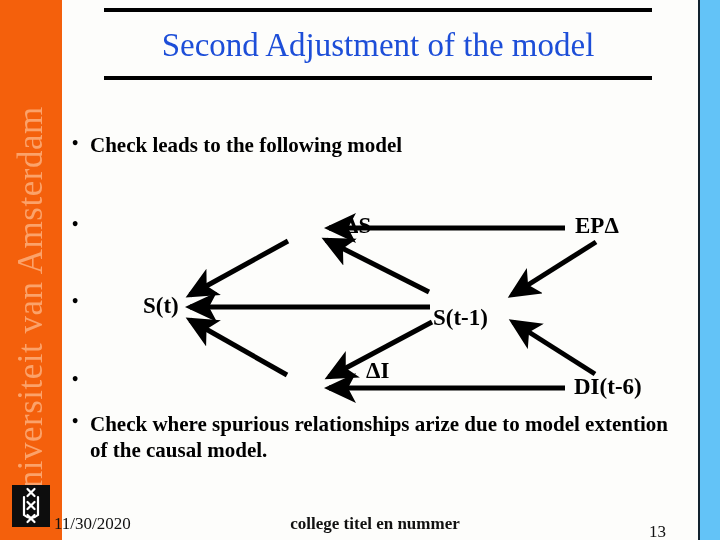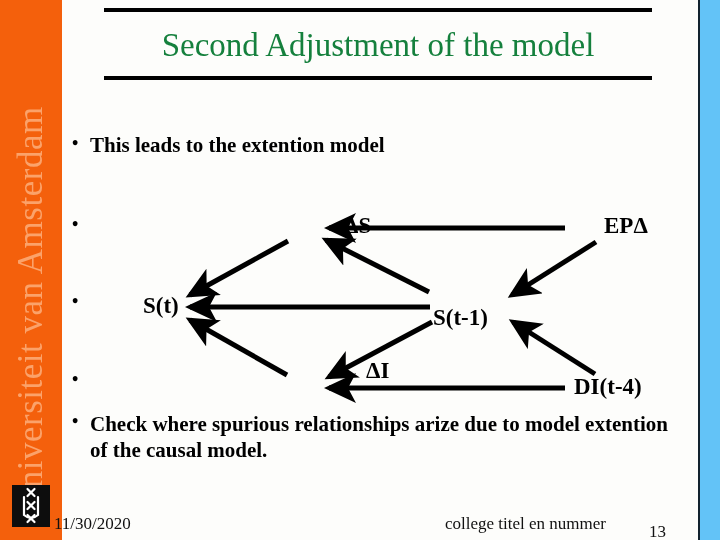--- a/index.html
+++ b/index.html
@@ -74,21 +74,21 @@
     width: 548px;
   }
   .title-rule {
     height: 4px;
     background: #000000;
     width: 100%;
   }
   #title-text {
     font-size: 33px;
     line-height: 1.0;
-    color: #15803d;
+    color: #1d4ed8;
     text-align: center;
     padding: 17px 0 14px 0;
     font-family: "Liberation Serif", "DejaVu Serif", serif;
     white-space: nowrap;
   }
 
   
   .bullet-row {
     position: absolute;
     display: flex;
@@ -148,21 +148,21 @@
     left: 54px;
     top: 506px;
     width: 612px;
     display: flex;
     align-items: center;
     justify-content: space-between;
     font-size: 17px;
     color: #111111;
     font-family: "Liberation Serif", "DejaVu Serif", serif;
   }
-  #footer-center { flex: 1; text-align: right; }
+  #footer-center { flex: 1; text-align: center; font-weight: bold; }
   #footer-right  { width: 60px; text-align: right; margin-top: 16px; }
   #footer-left   { width: 90px; text-align: left; }
 </style>
 </head>
 <body>
 
 <div id="slide">
 
   <div id="sidebar">
     <div id="sidebar-text">Universiteit van Amsterdam</div>
@@ -189,21 +189,21 @@
   <div id="right-band"></div>
 
   <div id="title-block">
     <div class="title-rule"></div>
     <div id="title-text">Second Adjustment of the model</div>
     <div class="title-rule"></div>
   </div>
 
   <div class="bullet-row" id="b1">
     <span class="bullet-dot">•</span>
-    <span class="bullet-body">This leads to the extention model</span>
+    <span class="bullet-body">Check leads to the following model</span>
   </div>
 
   <div class="bullet-row" id="b2">
     <span class="bullet-dot">•</span>
     <span class="bullet-body"></span>
   </div>
 
   <div class="bullet-row" id="b3">
     <span class="bullet-dot">•</span>
     <span class="bullet-body"></span>
@@ -242,25 +242,25 @@
       <line x1="432" y1="322" x2="329" y2="377"></line>
 
       <line x1="595" y1="374" x2="513" y2="322"></line>
 
       <line x1="565" y1="388" x2="329" y2="388"></line>
     </g>
   </svg>
 
   <div id="diagram">
     <span class="node" id="n-ds" style="left:282px;top:23px;">ΔS</span>
-    <span class="node" id="n-epd" style="left:542px;top:23px;">EPΔ</span>
+    <span class="node" id="n-epd" style="left:513px;top:23px;">EPΔ</span>
     <span class="node" id="n-st" style="left:81px;top:103px;">S(t)</span>
     <span class="node" id="n-st1" style="left:371px;top:103px;margin-top:12px;">S(t-1)</span>
     <span class="node" id="n-di" style="left:288px;top:168px;margin-left:16px;">ΔI</span>
-    <span class="node" id="n-dit1" style="left:512px;top:184px;">DI(t-4)</span>
+    <span class="node" id="n-dit1" style="left:512px;top:184px;">DI(t-6)</span>
   </div>
 
   <div id="footer">
     <span id="footer-left">11/30/2020</span>
     <span id="footer-center">college titel en nummer</span>
     <span id="footer-right">13</span>
   </div>
 
 </div>
 

